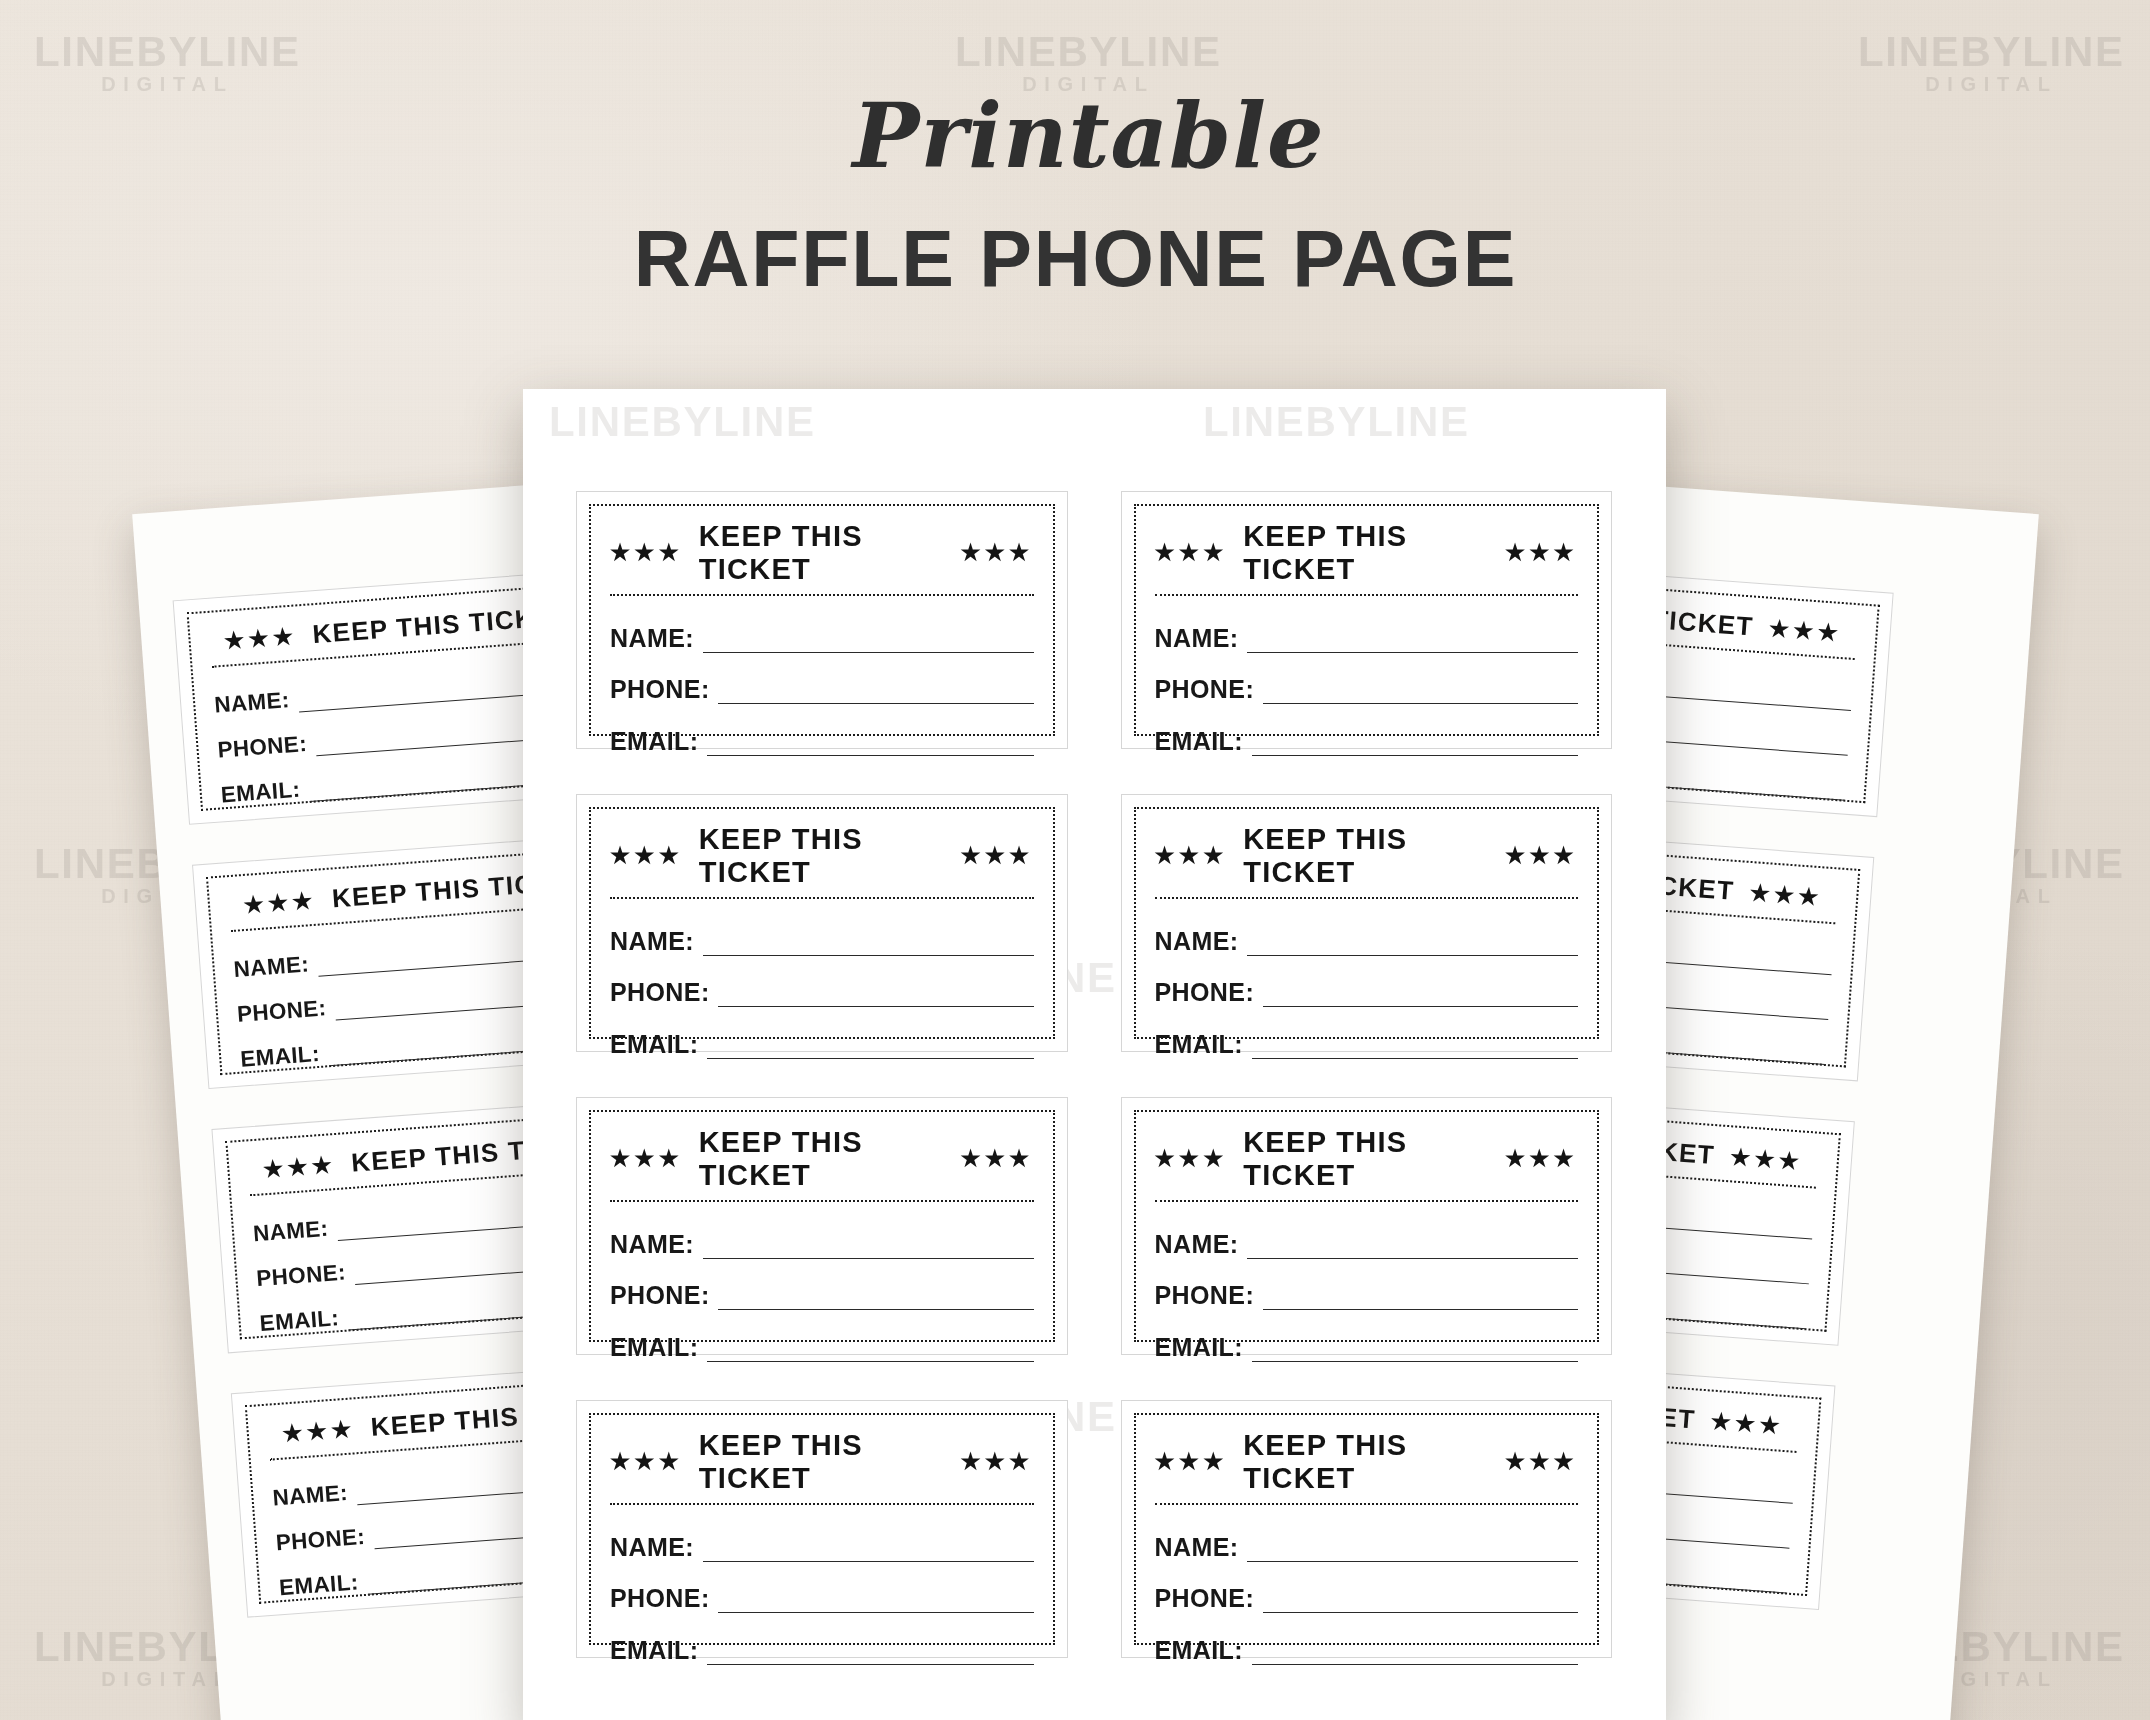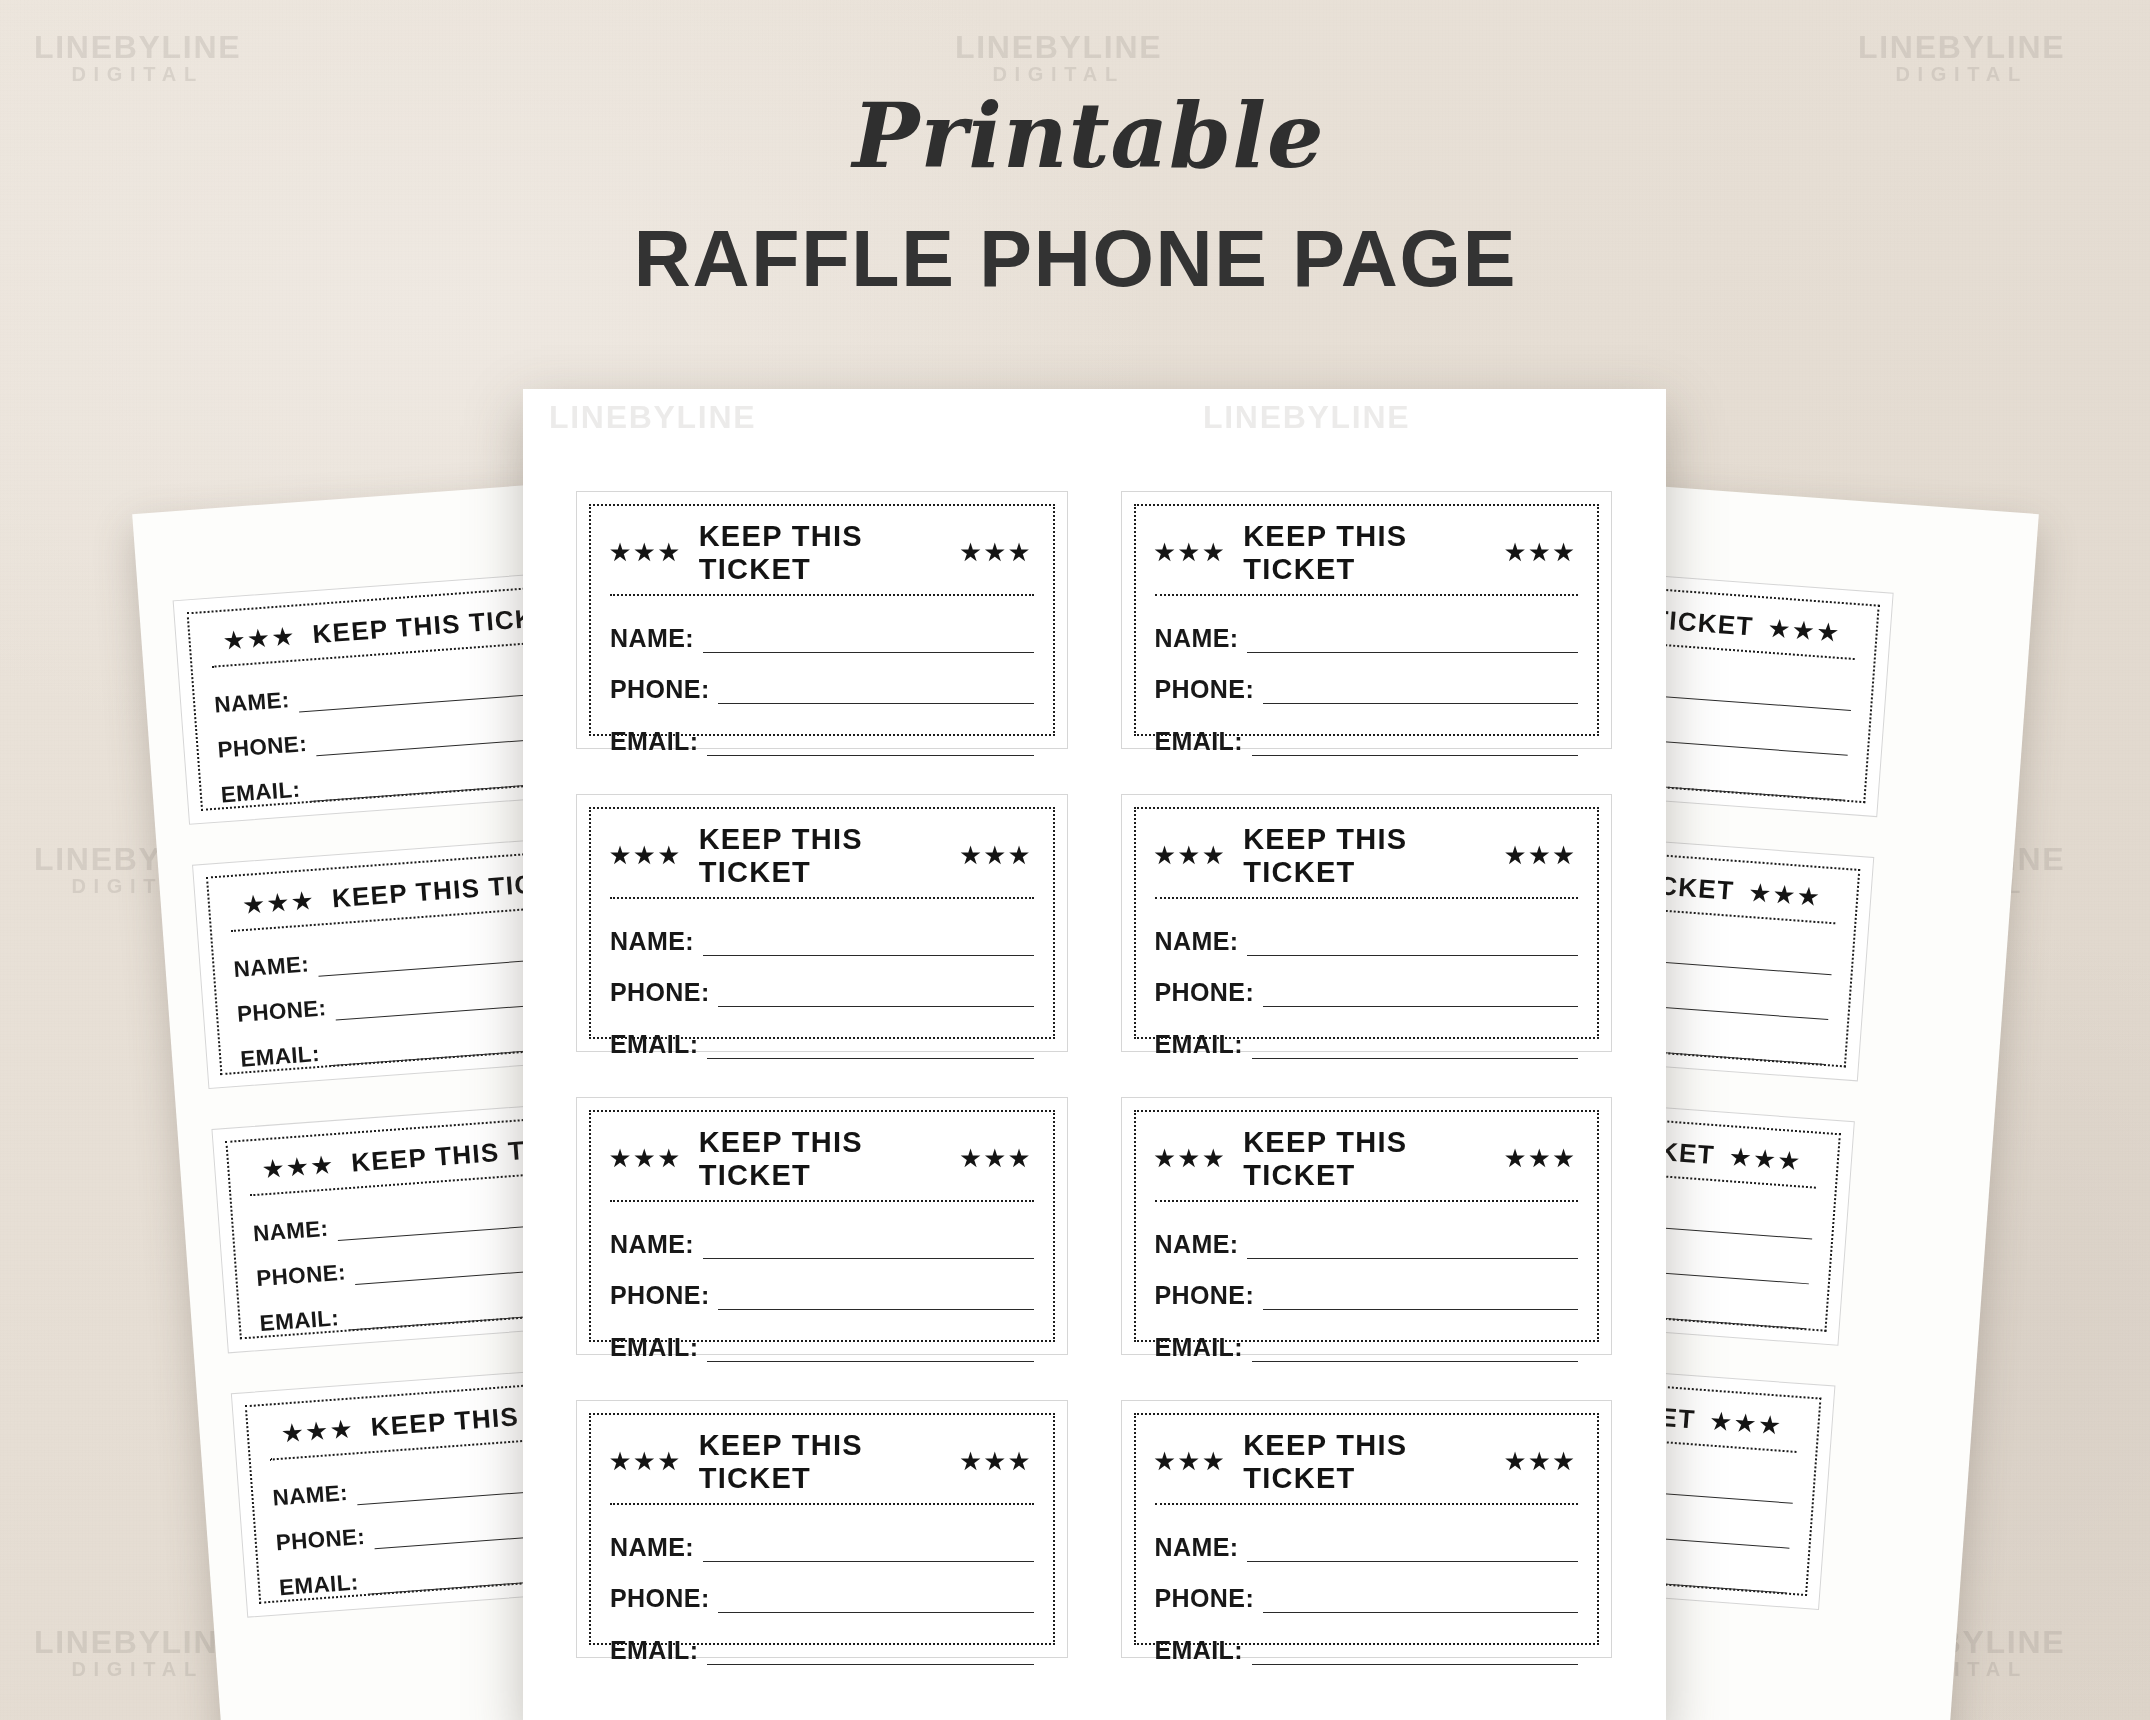--- a/index.html
+++ b/index.html
@@ -39,21 +39,21 @@
     color: rgba(120,112,104,0.17);
     font-family: "Liberation Sans", sans-serif;
     font-weight: 700;
     letter-spacing: 1.7px;
     text-align: center;
     line-height: 1.02;
     pointer-events: none;
     user-select: none;
     white-space: nowrap;
   }
-  .wm .wm-main { font-size: 32px; display: block; }
+  .wm .wm-main { font-size: 42px; display: block; }
   .wm .wm-sub  { font-size: 20px; display: block; letter-spacing: 7.7px; }
   .wm.onpaper { color: rgba(130,124,116,0.15); }
 
   
   .title-script {
     position: absolute;
     top: 83px;
     left: 0;
     width: 2151px;
     text-align: center;

